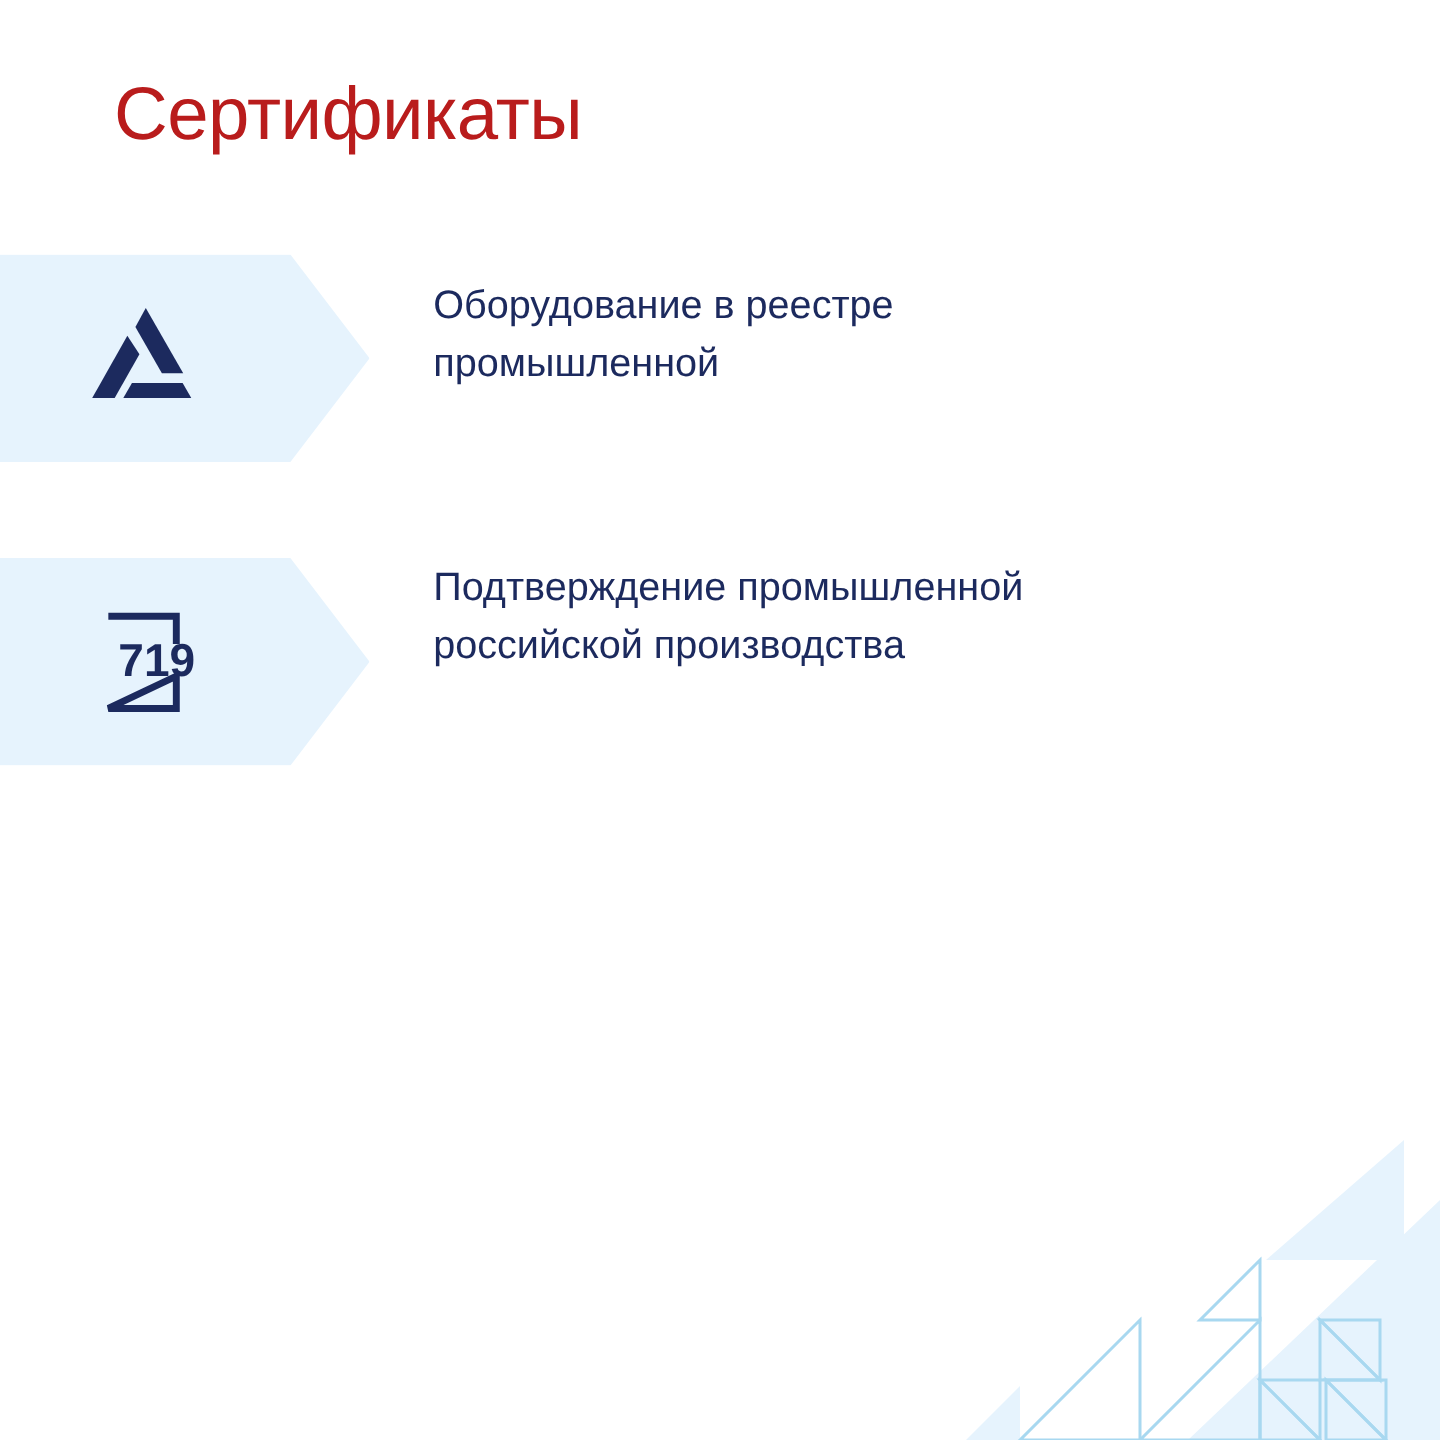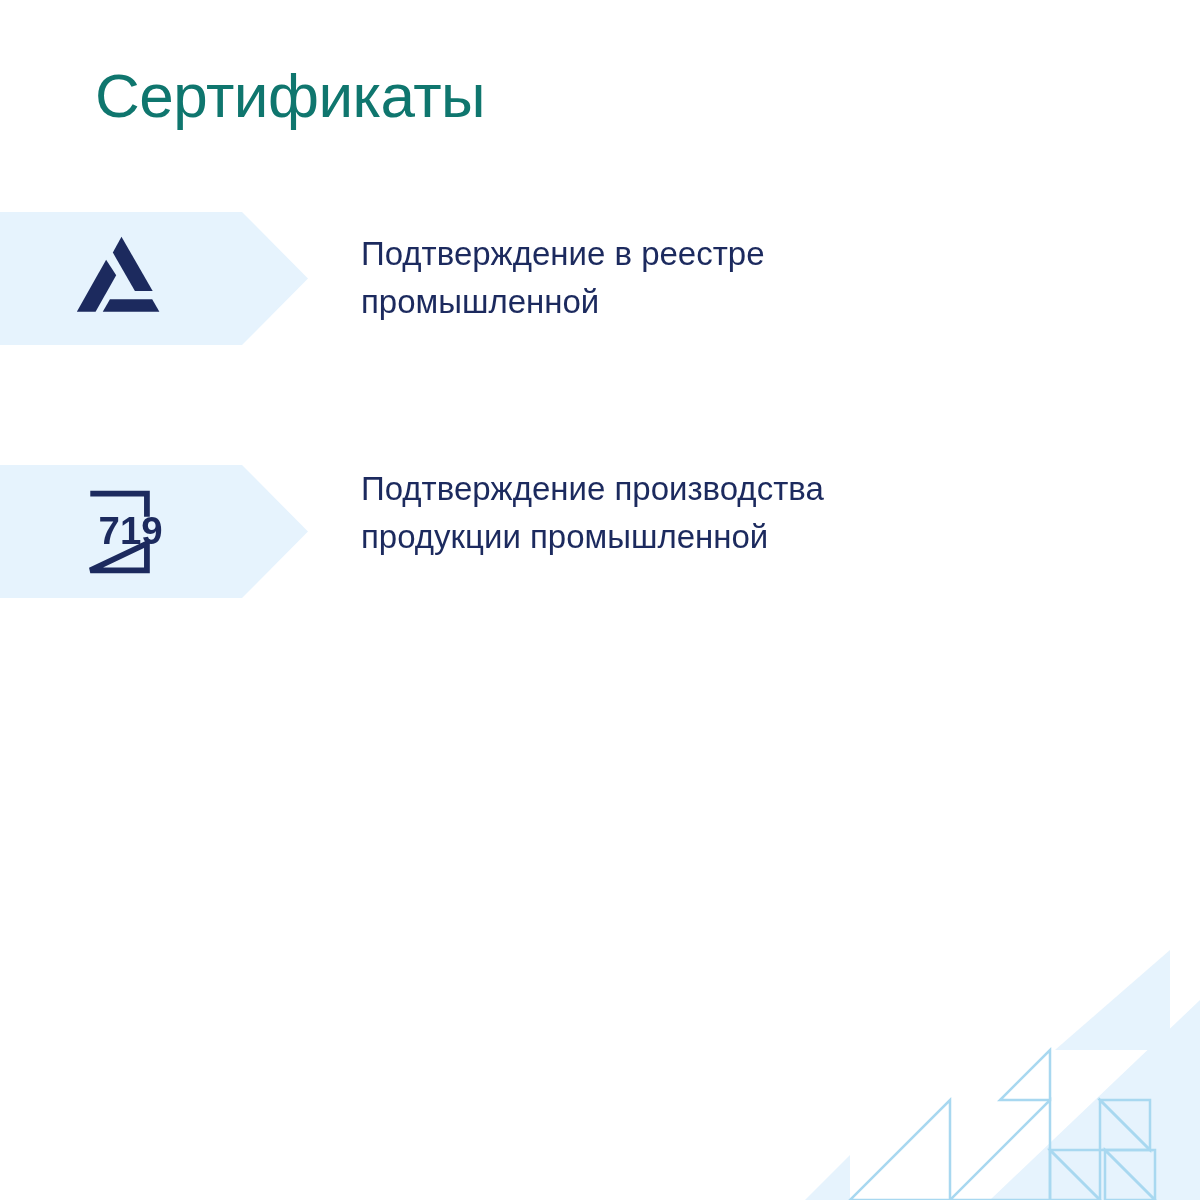--- a/index.html
+++ b/index.html
@@ -31,39 +31,39 @@
 
   
   .page-title {
     position: absolute;
     left: 95px;
     top: 63px;
     font-size: 62px;
     line-height: 1.08;
     font-weight: 400;
     letter-spacing: -0.5px;
-    color: #0f766e;
+    color: #b91c1c;
     white-space: nowrap;
   }
 
   
   .cert-row {
     position: absolute;
     left: 0;
     display: flex;
     align-items: flex-start;
     width: 1200px;
   }
   .cert-row.row-1 { top: 212px; }
   .cert-row.row-2 { top: 465px; }
 
   .badge {
     position: relative;
     width: 308px;
-    height: 133px;
+    height: 173px;
     flex: 0 0 308px;
     background: #e6f3fd;
     -webkit-clip-path: polygon(0 0, 242px 0, 308px 50%, 242px 100%, 0 100%);
     clip-path: polygon(0 0, 242px 0, 308px 50%, 242px 100%, 0 100%);
     display: flex;
     align-items: center;
     justify-content: center;
     padding-right: 66px;
     box-sizing: border-box;
   }
@@ -99,39 +99,39 @@
 
           <path d="M50.5 6 L41.5 22.5 L64.5 62.5 L83 62.5 Z" fill="#1c2a5e"></path>
 
           <path d="M34.5 30 L4 84 L23.5 84 L45 46 Z" fill="#1c2a5e"></path>
 
           <path d="M38.5 71 L31 84 L90 84 L82.5 71 Z" fill="#1c2a5e"></path>
         </svg>
       </span>
     </div>
     <div class="cert-text">
-      <span class="ln">Подтверждение в реестре</span>
+      <span class="ln">Оборудование в реестре</span>
       <span class="ln">промышленной</span>
     </div>
   </div>
 
   <div class="cert-row row-2">
     <div class="badge">
       <span class="badge-icon-wrap">
         <svg class="badge-icon" viewBox="0 0 100 100" xmlns="http://www.w3.org/2000/svg" aria-hidden="true">
 
           <path d="M18 10 L77 10 L77 34
                    M77 62 L77 90 L18 90 Z" fill="none" stroke="#1c2a5e" stroke-width="6" stroke-linejoin="miter" stroke-linecap="butt"></path>
           <text x="60" y="62" font-family="Liberation Sans, sans-serif" font-size="40" font-weight="700" fill="#1c2a5e" text-anchor="middle">719</text>
         </svg>
       </span>
     </div>
     <div class="cert-text">
-      <span class="ln">Подтверждение производства</span>
-      <span class="ln">продукции промышленной</span>
+      <span class="ln">Подтверждение промышленной</span>
+      <span class="ln">российской производства</span>
     </div>
   </div>
 
   <div class="deco">
     <svg width="440" height="300" viewBox="0 0 440 300" xmlns="http://www.w3.org/2000/svg" aria-hidden="true">
 
       <polygon points="410,50 410,150 295,150" fill="#e6f3fd"></polygon>
       <polygon points="440,100 440,300 230,300" fill="#e6f3fd"></polygon>
       <polygon points="90,255 90,300 45,300" fill="#e6f3fd"></polygon>
 

